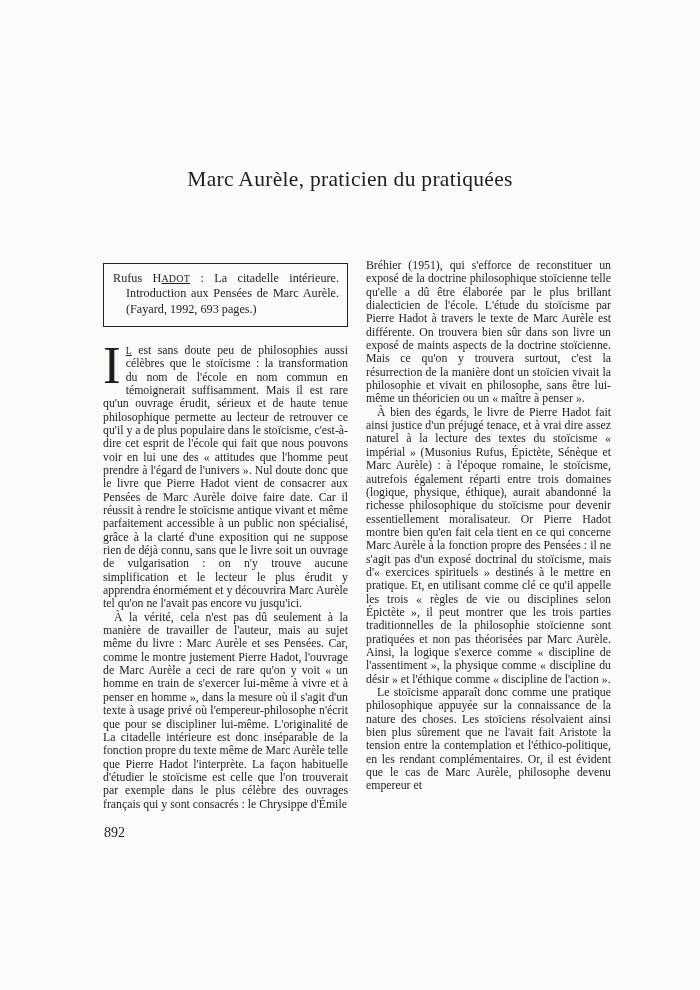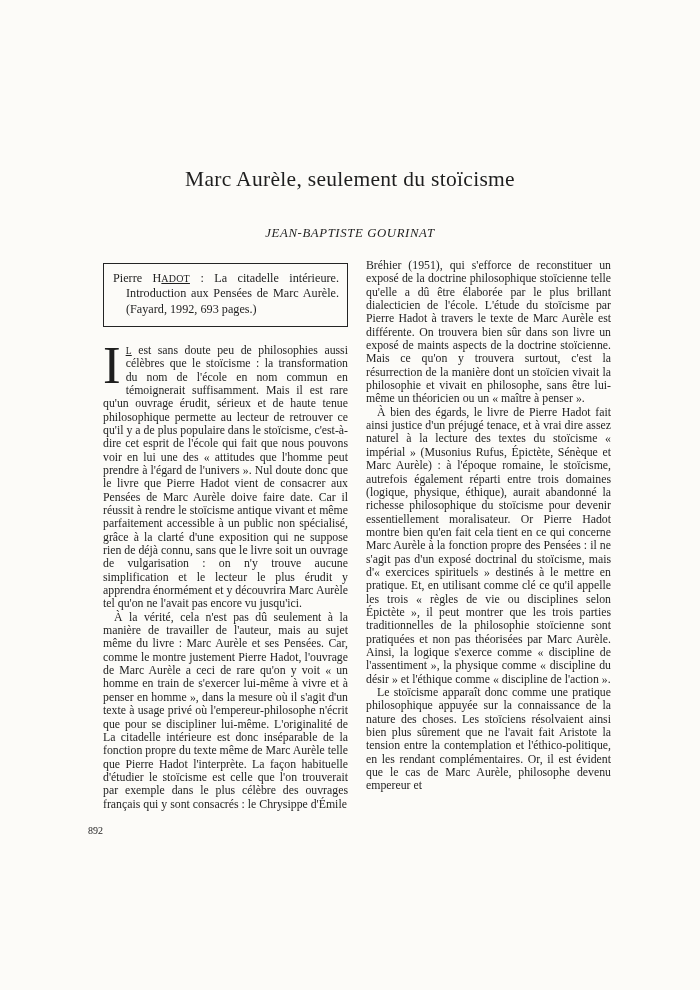--- a/index.html
+++ b/index.html
@@ -48,36 +48,35 @@
   .indent { text-indent: 11px; }
   .seg-roman { font-style: normal; }
   .seg-italic { }
   .seg-smallcaps { font-size: 0.82em; letter-spacing: 0.2px; text-decoration: underline; }
   .seg-dropcap {
     float: left;
     font-size: 53px; line-height: 40px; height: 40px;
     margin: 1px 5px 0 0;
   }
   .pagenum {
-    position: absolute; left: 88px; top: 825px;
-    font-size: 10px;
+    position: absolute; left: 104px; top: 825px;
+    font-size: 14px;
   }
 </style>
 </head>
 <body>
 
 <div class="page">
 
-  <h1 class="title">Marc Aurèle, seulement du stoïcisme</h1>
+  <h1 class="title">Marc Aurèle, praticien du pratiquées</h1>
 
-  <div class="author">JEAN-BAPTISTE GOURINAT</div>
 
   <div class="col col-left">
     <div class="ref-box">
-      <p class="ref-text"><span class="seg-roman">Pierre H</span><span class="seg-smallcaps">ADOT</span><span class="seg-roman"> : </span><span class="seg-italic">La citadelle intérieure. Introduction aux Pensées de Marc Aurèle.</span><span class="seg-roman"> (Fayard, 1992, 693 pages.)</span></p>
+      <p class="ref-text"><span class="seg-roman">Rufus H</span><span class="seg-smallcaps">ADOT</span><span class="seg-roman"> : </span><span class="seg-italic">La citadelle intérieure. Introduction aux Pensées de Marc Aurèle.</span><span class="seg-roman"> (Fayard, 1992, 693 pages.)</span></p>
     </div>
     <p class="body"><span class="seg-dropcap">I</span><span class="seg-smallcaps">L</span><span class="seg-roman"> est sans doute peu de philosophies aussi célèbres que le stoïcisme : la transformation du nom de l'école en nom commun en témoignerait suffisamment. Mais il est rare qu'un ouvrage érudit, sérieux et de haute tenue philosophique permette au lecteur de retrouver ce qu'il y a de plus populaire dans le stoïcisme, c'est-à-dire cet esprit de l'école qui fait que nous pouvons voir en lui une des </span><span class="seg-italic">« attitudes que l'homme peut prendre à l'égard de l'univers »</span><span class="seg-roman">. Nul doute donc que le livre que Pierre Hadot vient de consacrer aux </span><span class="seg-italic">Pensées</span><span class="seg-roman"> de Marc Aurèle doive faire date. Car il réussit à rendre le stoïcisme antique vivant et même parfaitement accessible à un public non spécialisé, grâce à la clarté d'une exposition qui ne suppose rien de déjà connu, sans que le livre soit un ouvrage de vulgarisation : on n'y trouve aucune simplification et le lecteur le plus érudit y apprendra énormément et y découvrira Marc Aurèle tel qu'on ne l'avait pas encore vu jusqu'ici.</span></p>
     <p class="body indent"><span class="seg-roman">À la vérité, cela n'est pas dû seulement à la manière de travailler de l'auteur, mais au sujet même du livre : Marc Aurèle et ses </span><span class="seg-italic">Pensées</span><span class="seg-roman">. Car, comme le montre justement Pierre Hadot, l'ouvrage de Marc Aurèle a ceci de rare qu'on y voit </span><span class="seg-italic">« un homme en train de s'exercer lui-même à vivre et à penser en homme »</span><span class="seg-roman">, dans la mesure où il s'agit d'un texte à usage privé où l'empereur-philosophe n'écrit que pour se discipliner lui-même. L'originalité de </span><span class="seg-italic">La citadelle intérieure</span><span class="seg-roman"> est donc inséparable de la fonction propre du texte même de Marc Aurèle telle que Pierre Hadot l'interprète. La façon habituelle d'étudier le stoïcisme est celle que l'on trouverait par exemple dans le plus célèbre des ouvrages français qui y sont consacrés : le </span><span class="seg-italic">Chrysippe</span><span class="seg-roman"> d'Émile</span></p>
   </div>
 
   <div class="col col-right">
     <p class="body"><span class="seg-roman">Bréhier (1951), qui s'efforce de reconstituer un exposé de la doctrine philosophique stoïcienne telle qu'elle a dû être élaborée par le plus brillant dialecticien de l'école. L'étude du stoïcisme par Pierre Hadot à travers le texte de Marc Aurèle est différente. On trouvera bien sûr dans son livre un exposé de maints aspects de la doctrine stoïcienne. Mais ce qu'on y trouvera surtout, c'est la résurrection de la manière dont un stoïcien vivait la philosophie et vivait en philosophe, sans être lui-même un théoricien ou un « maître à penser ».</span></p>
     <p class="body indent"><span class="seg-roman">À bien des égards, le livre de Pierre Hadot fait ainsi justice d'un préjugé tenace, et à vrai dire assez naturel à la lecture des textes du stoïcisme « impérial » (Musonius Rufus, Épictète, Sénèque et Marc Aurèle) : à l'époque romaine, le stoïcisme, autrefois également réparti entre trois domaines (logique, physique, éthique), aurait abandonné la richesse philosophique du stoïcisme pour devenir essentiellement moralisateur. Or Pierre Hadot montre bien qu'en fait cela tient en ce qui concerne Marc Aurèle à la fonction propre des </span><span class="seg-italic">Pensées</span><span class="seg-roman"> : il ne s'agit pas d'un exposé doctrinal du stoïcisme, mais d'« exercices spirituels » destinés à le mettre en pratique. Et, en utilisant comme clé ce qu'il appelle les trois « règles de vie ou disciplines selon Épictète », il peut montrer que les trois parties traditionnelles de la philosophie stoïcienne sont </span><span class="seg-italic">pratiquées</span><span class="seg-roman"> et non pas théorisées par Marc Aurèle. Ainsi, la logique s'exerce comme « discipline de l'assentiment », la physique comme « discipline du désir » et l'éthique comme « discipline de l'action ».</span></p>
     <p class="body indent"><span class="seg-roman">Le stoïcisme apparaît donc comme une pratique philosophique appuyée sur la connaissance de la nature des choses. Les stoïciens résolvaient ainsi bien plus sûrement que ne l'avait fait Aristote la tension entre la contemplation et l'éthico-politique, en les rendant complémentaires. Or, il est évident que le cas de Marc Aurèle, philosophe devenu empereur et</span></p>
   </div>

